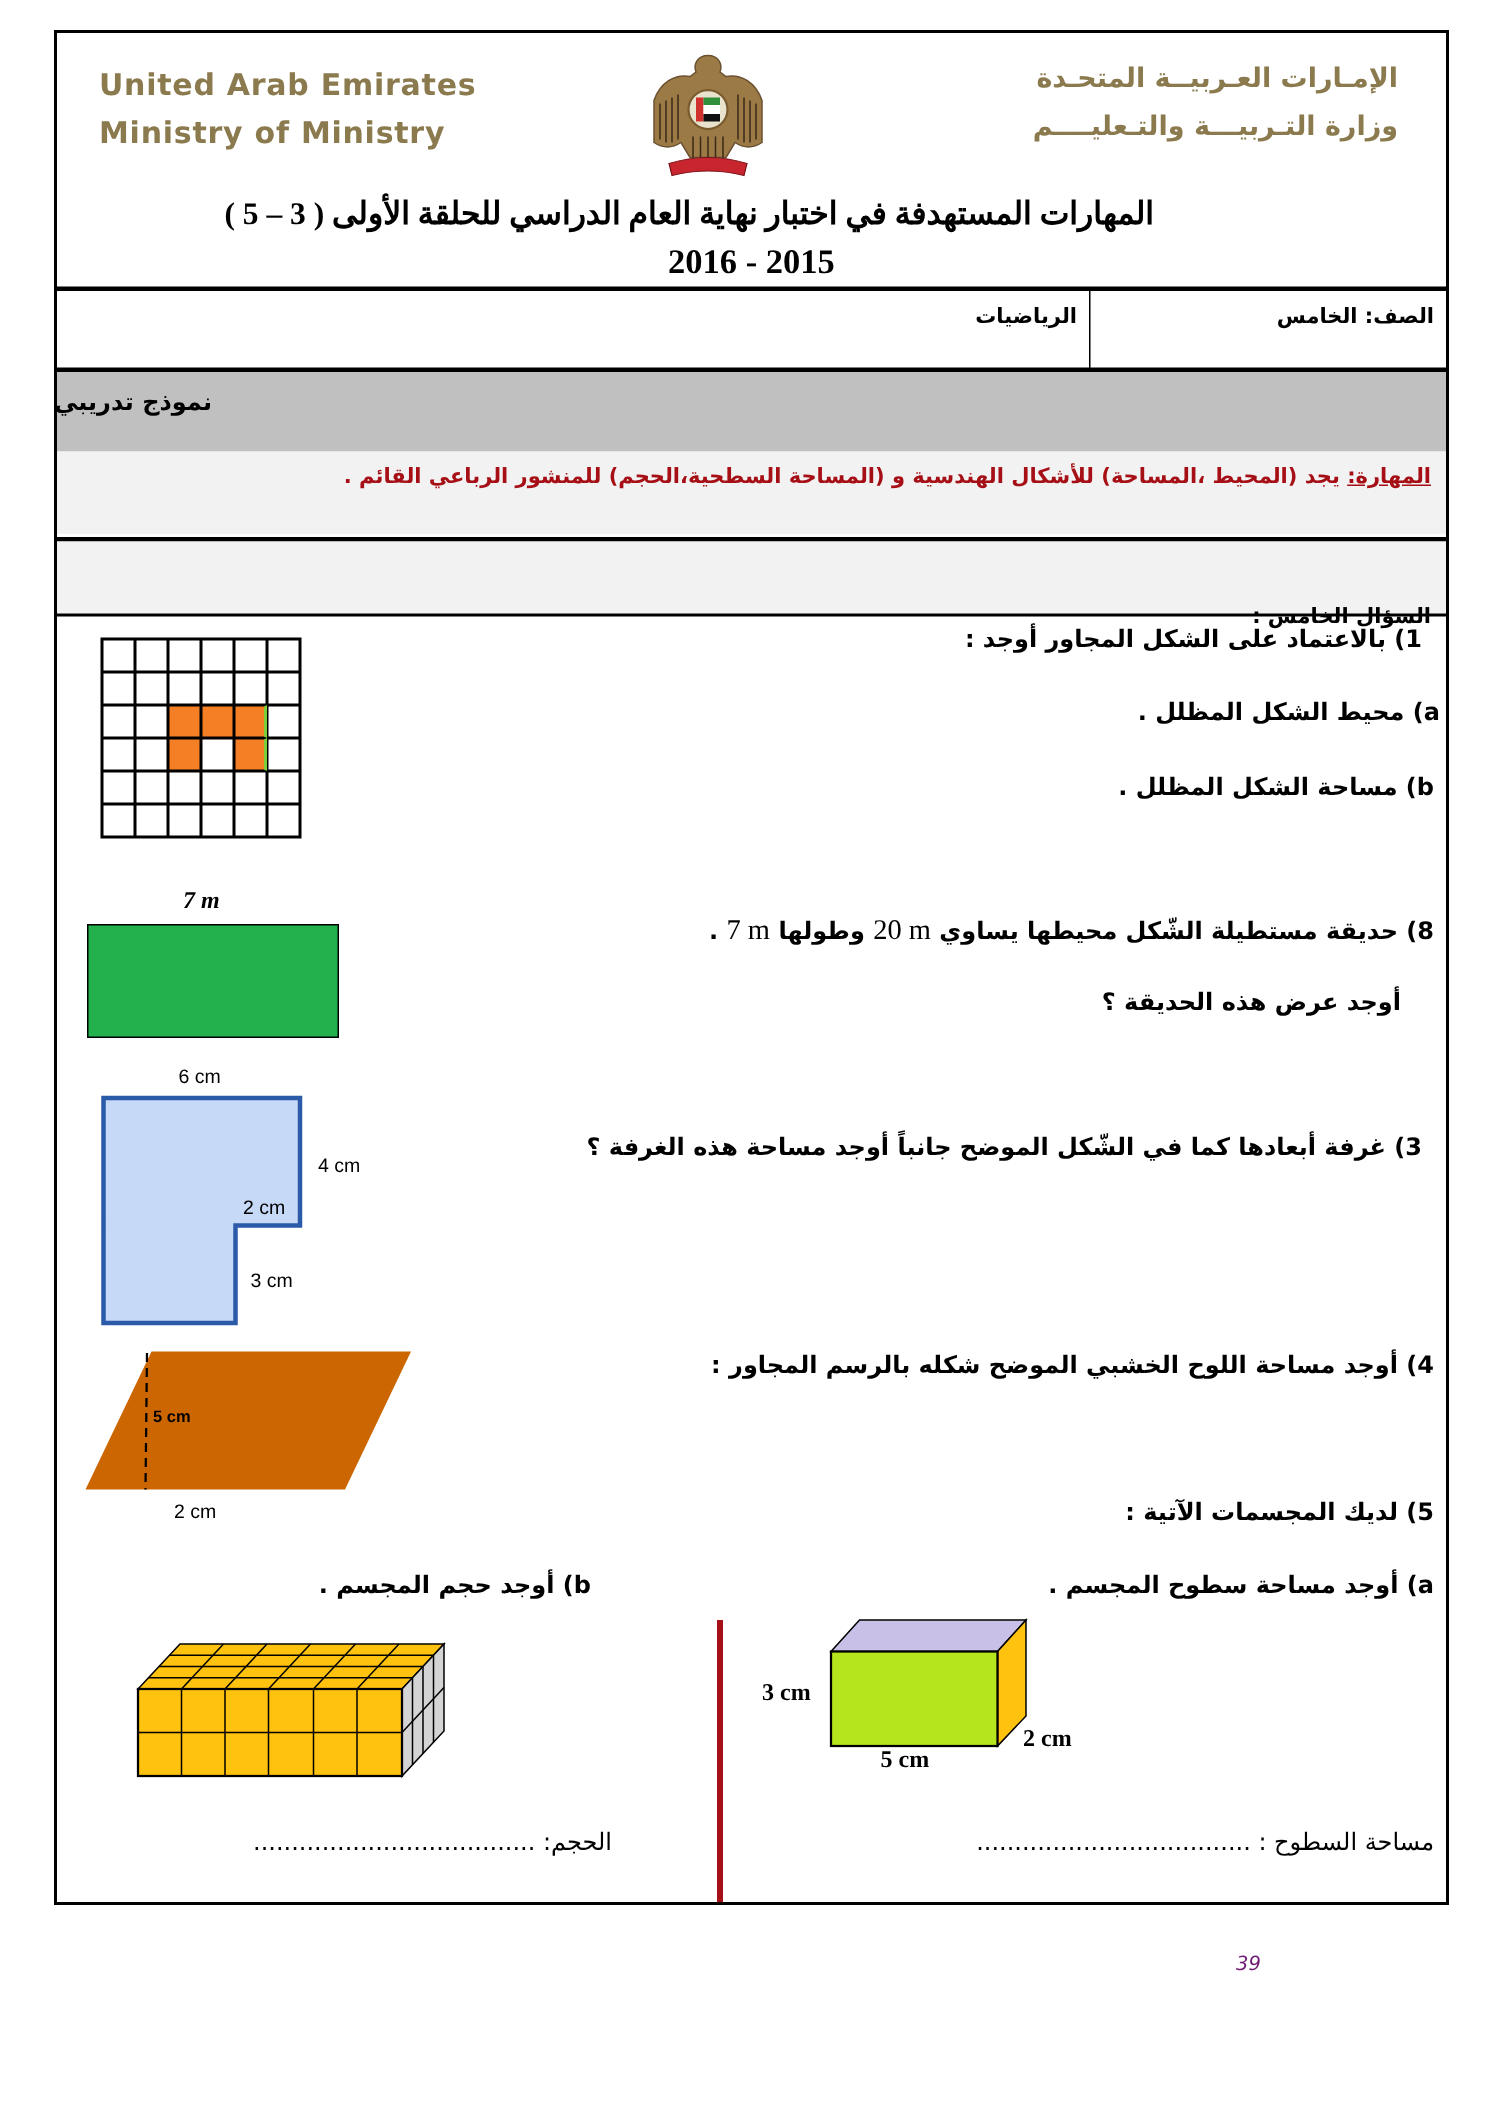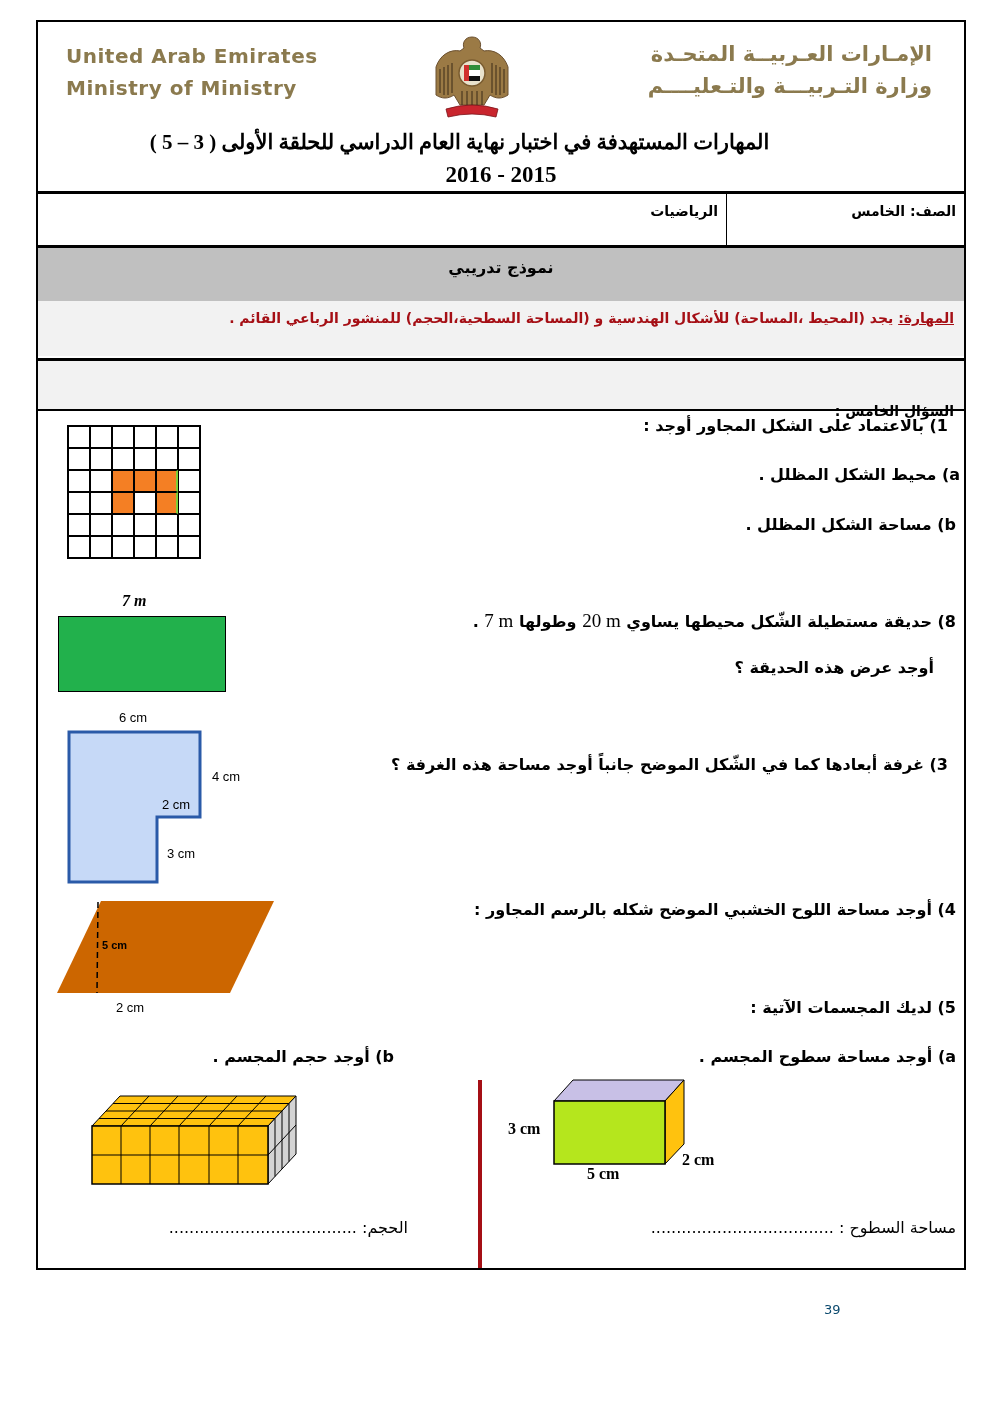--- a/index.html
+++ b/index.html
@@ -6,21 +6,21 @@
   html, body { width: 992px; height: 1403px; background: #ffffff; }
   body { position: relative; font-family: "DejaVu Sans", sans-serif; color: #000; overflow: hidden; }
 
   .frame { position: absolute; left: 36px; top: 20px; width: 930px; height: 1250px; border: 2px solid #000; }
 
   .abs { position: absolute; }
   .bold { font-weight: bold; }
 
   
   .en-title { position: absolute; left: 66px; font-family: "DejaVu Sans", sans-serif; font-weight: bold; font-size: 20px; color: #8b7a4e; letter-spacing: 0.5px; }
-  .ar-title { position: absolute; right: 60px; font-family: "DejaVu Sans", sans-serif; font-weight: bold; font-size: 21px; color: #8b7a4e; direction: rtl; }
+  .ar-title { position: absolute; right: 60px; font-family: "DejaVu Sans", sans-serif; font-weight: bold; font-size: 18px; color: #8b7a4e; direction: rtl; }
   .emblem { position: absolute; left: 432px; top: 33px; width: 80px; height: 88px; }
 
   .main-title { position: absolute; left: 36px; width: 847px; text-align: center; font-family: "Liberation Serif", serif; font-weight: bold; font-size: 21px; direction: rtl; }
   .year { position: absolute; left: 36px; width: 930px; text-align: center; font-family: "Liberation Serif", serif; font-weight: bold; font-size: 23px; }
 
   .hline { position: absolute; left: 36px; width: 930px; background: #000; }
   .vline { position: absolute; background: #000; }
 
   .band-gray { position: absolute; left: 38px; width: 926px; background: #c0c0c0; }
   .band-light { position: absolute; left: 38px; width: 926px; background: #f2f2f2; }
@@ -30,21 +30,21 @@
   .q-text { position: absolute; font-family: "DejaVu Sans", sans-serif; font-weight: bold; font-size: 16px; direction: rtl; text-align: right; white-space: nowrap; }
   .math { font-family: "Liberation Serif", serif; font-weight: normal; font-size: 19px; direction: ltr; unicode-bidi: isolate; }
 
   .label { position: absolute; font-family: "Liberation Sans", sans-serif; font-size: 13px; white-space: nowrap; }
   .label-serif { position: absolute; font-family: "Liberation Serif", serif; font-weight: bold; font-size: 16px; white-space: nowrap; }
 
   .grid { position: absolute; left: 67px; top: 425px; display: grid; grid-template-columns: repeat(6, 22px); grid-template-rows: repeat(6, 22px); border: 1px solid #000; }
   .grid .c { border: 1px solid #000; background: #fff; }
   .grid .c.on { background: #f47f24; }
 
-  .page-num { position: absolute; left: 824px; top: 1302px; font-family: "DejaVu Sans", sans-serif; font-size: 13px; color: #0c4a6e; }
+  .page-num { position: absolute; left: 824px; top: 1302px; font-family: "DejaVu Sans", sans-serif; font-size: 13px; color: #701a75; font-style: italic; }
 
   .red-divider { position: absolute; left: 478px; top: 1080px; width: 4px; height: 188px; background: #a50f15; }
 </style>
 </head>
 <body>
 
 <div class="frame"></div>
 
 <div class="en-title" style="top:44px;">United Arab Emirates</div>
 <div class="en-title" style="top:76px;">Ministry of Ministry</div>
@@ -79,21 +79,21 @@
 <div class="main-title" style="top:130px;">المهارات المستهدفة في اختبار نهاية العام الدراسي للحلقة الأولى ( 3 – 5 )</div>
 <div class="year" style="top:162px;">2016 - 2015</div>
 
 <div class="hline" style="top:191px; height:3px;"></div>
 <div class="vline" style="left:726px; top:193px; width:1px; height:53px;"></div>
 <div class="cell-text" style="right:36px; top:203px; width:200px;">الصف: الخامس</div>
 <div class="cell-text" style="right:274px; top:203px; width:200px;">الرياضيات</div>
 <div class="hline" style="top:245px; height:3px;"></div>
 
 <div class="band-gray" style="top:248px; height:53px;"></div>
-<div class="cell-text" style="left:36px; width:930px; text-align:center; top:258px; font-size:16px;">نموذج تدريبي</div>
+<div class="cell-text" style="left:36px; width:930px; text-align:left; top:258px; font-size:16px;">نموذج تدريبي</div>
 
 <div class="band-light" style="top:301px; height:55px;"></div>
 <div class="cell-text" style="right:38px; top:310px; width:900px; color:#a50f15; font-size:14px;">
   <span style="text-decoration:underline;">المهارة:</span><span> يجد (المحيط ،المساحة) للأشكال الهندسية و (المساحة السطحية،الحجم) للمنشور الرباعي القائم .</span>
 </div>
 
 <div class="hline" style="top:358px; height:3px;"></div>
 <div class="band-light" style="top:361px; height:48px;"></div>
 <div class="cell-text" style="right:38px; top:367px; width:300px;margin-top:36px;">السؤال الخامس   :</div>
 <div class="hline" style="top:409px; height:2px;"></div>

